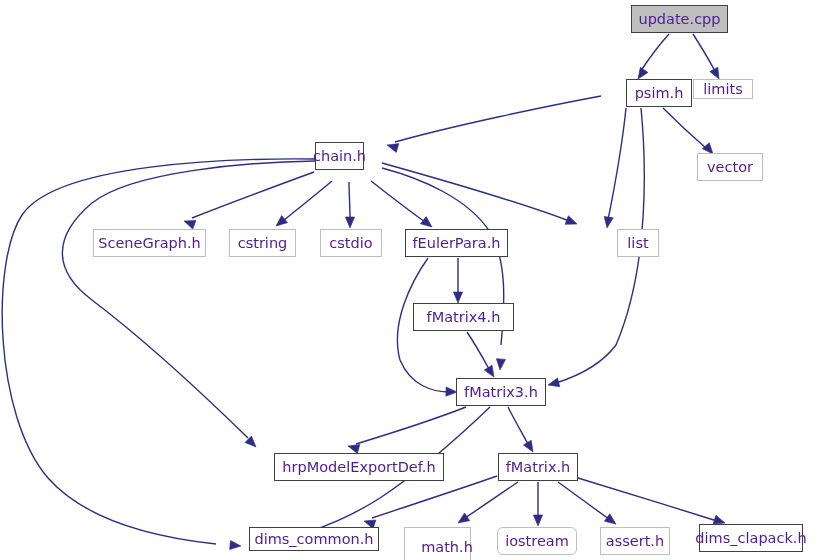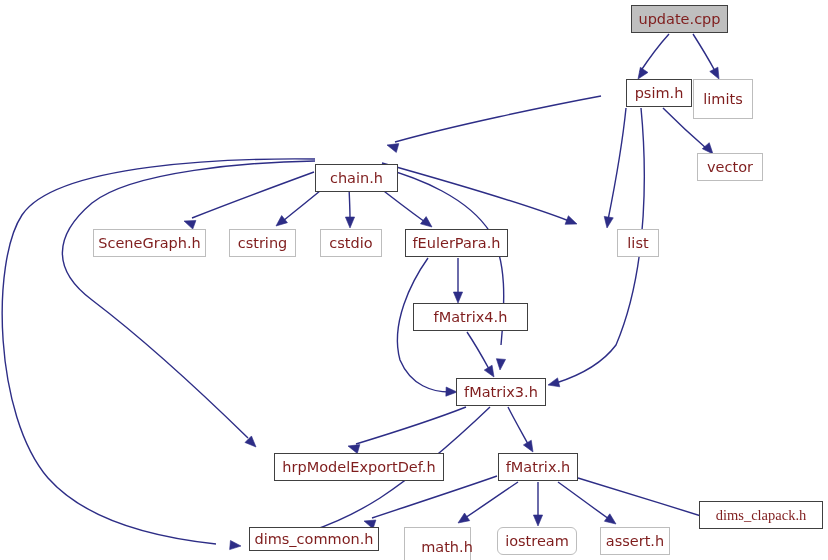--- a/index.html
+++ b/index.html
@@ -34,21 +34,21 @@
   }
   .node-box {
     position: absolute;
     box-sizing: border-box;
     display: flex;
     align-items: center;
     justify-content: center;
     background: #ffffff;
     border: 1px solid #bdbdbd;
     font-size: 14.5px;
-    color: #7f1d1d;
+    color: #4c1d95;
     line-height: 1;
     white-space: nowrap;
     user-select: none;
   }
   .node-box.strong {
     border: 1.6px solid #404040;
   }
   .node-box.current {
     border: 1.6px solid #404040;
     background: #bfbfbf;
@@ -163,45 +163,45 @@
         <polygon class="arrow-head" points="725,523 713.1169001466285,523.9756730368333 715.9598564948781,515.2259530869178"></polygon>
       </g>
     </svg>
   <div id="nodes-layer">
       <div class="node-box current" style="left: 631px; top: 5px; width: 97px; height: 28px;">
         <span class="node-label">update.cpp</span>
       </div>
       <div class="node-box strong" style="left: 626px; top: 79px; width: 66px; height: 28px;">
         <span class="node-label">psim.h</span>
       </div>
-      <div class="node-box " style="left: 693px; top: 79px; width: 60px; height: 40px;">
+      <div class="node-box " style="left: 693px; top: 79px; width: 60px; height: 20px;">
         <span class="node-label">limits</span>
       </div>
-      <div class="node-box strong" style="left: 315px; top: 164px; width: 83px; height: 28px;">
+      <div class="node-box strong" style="left: 315px; top: 142px; width: 49px; height: 28px;">
         <span class="node-label">chain.h</span>
       </div>
       <div class="node-box " style="left: 697px; top: 153px; width: 66px; height: 28px;">
         <span class="node-label">vector</span>
       </div>
       <div class="node-box " style="left: 93px; top: 229px; width: 113px; height: 28px;">
         <span class="node-label">SceneGraph.h</span>
       </div>
       <div class="node-box " style="left: 229px; top: 229px; width: 67px; height: 28px;">
         <span class="node-label">cstring</span>
       </div>
       <div class="node-box " style="left: 320px; top: 229px; width: 62px; height: 28px;">
         <span class="node-label">cstdio</span>
       </div>
       <div class="node-box strong" style="left: 405px; top: 229px; width: 103px; height: 28px;">
         <span class="node-label">fEulerPara.h</span>
       </div>
       <div class="node-box " style="left: 583px; top: 229px; width: 42px; height: 28px; margin-left: 34px;">
         <span class="node-label">list</span>
       </div>
-      <div class="node-box strong" style="left: 413px; top: 303px; width: 115px; height: 28px;">
+      <div class="node-box strong" style="left: 413px; top: 303px; width: 101px; height: 28px;">
         <span class="node-label">fMatrix4.h</span>
       </div>
       <div class="node-box strong" style="left: 456px; top: 378px; width: 90px; height: 28px;">
         <span class="node-label">fMatrix3.h</span>
       </div>
       <div class="node-box strong" style="left: 252px; top: 453px; width: 170px; height: 28px; margin-left: 22px;">
         <span class="node-label">hrpModelExportDef.h</span>
       </div>
       <div class="node-box strong" style="left: 498px; top: 453px; width: 80px; height: 28px;">
         <span class="node-label">fMatrix.h</span>
@@ -211,17 +211,17 @@
       </div>
       <div class="node-box " style="left: 404px; top: 527px; width: 67px; height: 40px; padding-left: 19px;">
         <span class="node-label">math.h</span>
       </div>
       <div class="node-box " style="left: 497px; top: 527px; width: 80px; height: 28px; border-radius: 6px;">
         <span class="node-label">iostream</span>
       </div>
       <div class="node-box " style="left: 600px; top: 527px; width: 70px; height: 28px;">
         <span class="node-label">assert.h</span>
       </div>
-      <div class="node-box strong" style="left: 699px; top: 501px; width: 124px; height: 28px; font-family: Liberation Serif, serif;">
+      <div class="node-box strong" style="left: 699px; top: 524px; width: 104px; height: 28px;">
         <span class="node-label">dims_clapack.h</span>
       </div>
     </div>
 </div>
 
 </body></html>

